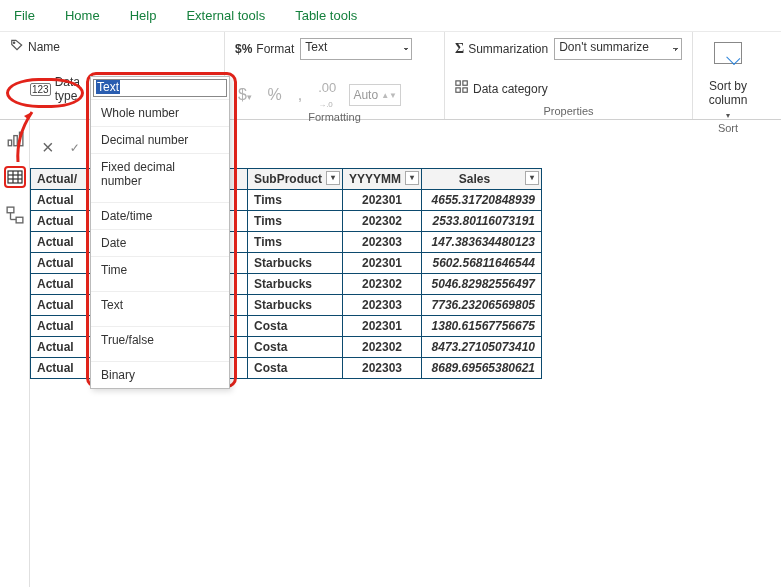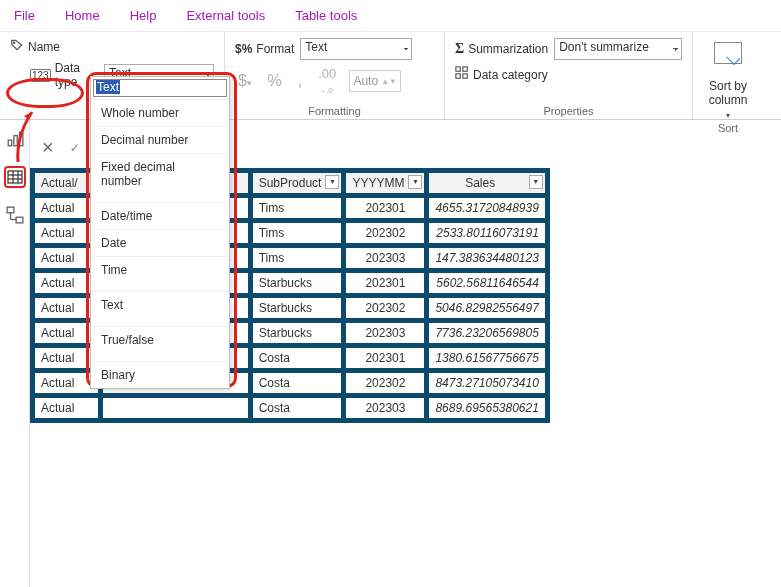--- a/index.html
+++ b/index.html
@@ -1,24 +1,24 @@
 <!DOCTYPE html>
 <html><head>
 <meta charset="utf-8">
 <style>
   * { box-sizing: border-box; margin: 0; padding: 0; }
   body { font-family: "Segoe UI", Arial, sans-serif; font-size: 12px; color: #333; background: #fff; width: 781px; height: 587px; overflow: hidden; position: relative; }
   
   .tabs { display: flex; align-items: center; height: 32px; padding-left: 12px; gap: 26px; border-bottom: 1px solid #eaeaea; }
-  .tab { font-size: 13px; color: #a21caf; cursor: pointer; padding: 6px 2px; }
+  .tab { font-size: 13px; color: #15803d; cursor: pointer; padding: 6px 2px; }
   .tab.sel { color: #0b852f; border-bottom: 3px solid #0b852f; font-weight: 500; padding-bottom: 3px; }
   
   .ribbon { display: flex; height: 88px; border-bottom: 1px solid #d0d0d0; }
   .group { border-right: 1px solid #e1e1e1; padding: 6px 10px 2px 10px; display: flex; flex-direction: column; justify-content: space-between; }
-  .group-inner { display: flex; flex-direction: column; gap: 6px; }
+  .group-inner { display: flex; flex-direction: column; gap: 20px; }
   .group-label { text-align: center; font-size: 11px; color: #666; padding-top: 1px; }
   .row { display: flex; align-items: center; gap: 6px; }
   .lbl { font-size: 12px; color: #333; display: flex; align-items: center; gap: 4px; }
   .input, .select { height: 22px; border: 1px solid #aaa; padding: 1px 4px; font-size: 12px; background: #fff; }
   .select { padding-right: 14px; background-image: linear-gradient(45deg, transparent 50%, #555 50%), linear-gradient(135deg, #555 50%, transparent 50%); background-position: right 5px top 9px, right 2px top 9px; background-size: 3px 3px, 3px 3px; background-repeat: no-repeat; }
   .fmtbtn { color: #b0b0b0; font-size: 16px; padding: 0 3px; }
   .btn-auto { border: 1px solid #d0d0d0; height: 22px; width: 52px; text-align: center; font-size: 12px; color: #999; display: flex; align-items: center; justify-content: center; gap: 3px; }
   .sortbtn { display: flex; flex-direction: column; align-items: center; gap: 16px; padding: 4px 6px 0 6px; cursor: pointer; }
   .sortbtn .ic { width: 28px; height: 22px; border: 1px solid #888; position: relative; }
   .sortbtn .ic::after { content: ""; position: absolute; right: -2px; bottom: -2px; width: 8px; height: 10px; border-left: 1px solid #2a82da; border-bottom: 1px solid #2a82da; transform: rotate(-45deg); transform-origin: bottom left; }
@@ -26,21 +26,21 @@
   
   .leftnav { position: absolute; left: 0; top: 120px; width: 30px; display: flex; flex-direction: column; align-items: center; border-right: 1px solid #e0e0e0; height: 467px; }
   .leftnav .navic { width: 22px; height: 22px; margin: 8px 0; display: flex; align-items: center; justify-content: center; color: #555; }
   .leftnav .navic.sel { border: 2px solid #e2231a; border-radius: 4px; padding: 1px; }
   
   .closebar { position: absolute; left: 36px; top: 136px; display: flex; align-items: center; gap: 10px; }
   .closebar .x { font-size: 20px; color: #666; padding: 0 6px; cursor: pointer; font-weight: 300; }
   
   .tablewrap { position: absolute; left: 30px; top: 168px; right: 0; }
   table { border-collapse: collapse; font-size: 12px; }
-  th, td { border: 5px solid #0c4a6e; padding: 3px 6px; height: 20px; font-weight: normal; }
+  th, td { border: 1px solid #0c4a6e; padding: 3px 6px; height: 20px; font-weight: bold; }
   th { background: #f3f3f3; position: relative; padding-right: 20px; }
   td { background: #fff; }
   .colfilter { position: absolute; right: 2px; top: 2px; width: 14px; height: 14px; border: 1px solid #aaa; font-size: 8px; line-height: 12px; text-align: center; color: #444; background: #fff; }
   .num { text-align: right; font-style: italic; }
   .center { text-align: center; }
   
   .dropdown { position: absolute; left: 90px; top: 76px; width: 140px; background: #fff; border: 1px solid #bbb; box-shadow: 2px 2px 6px rgba(0,0,0,0.15); z-index: 20; }
   .dropdown .sel-input { margin: 2px; width: calc(100% - 4px); height: 18px; border: 1px solid #888; padding: 0 2px; font-size: 12px; background: #fff; }
   .dropdown .sel-input span { background: #2a5db0; color: #fff; padding: 0 1px; }
   .dropdown .opt { padding: 6px 10px; cursor: pointer; border-top: 1px solid #eee; }

